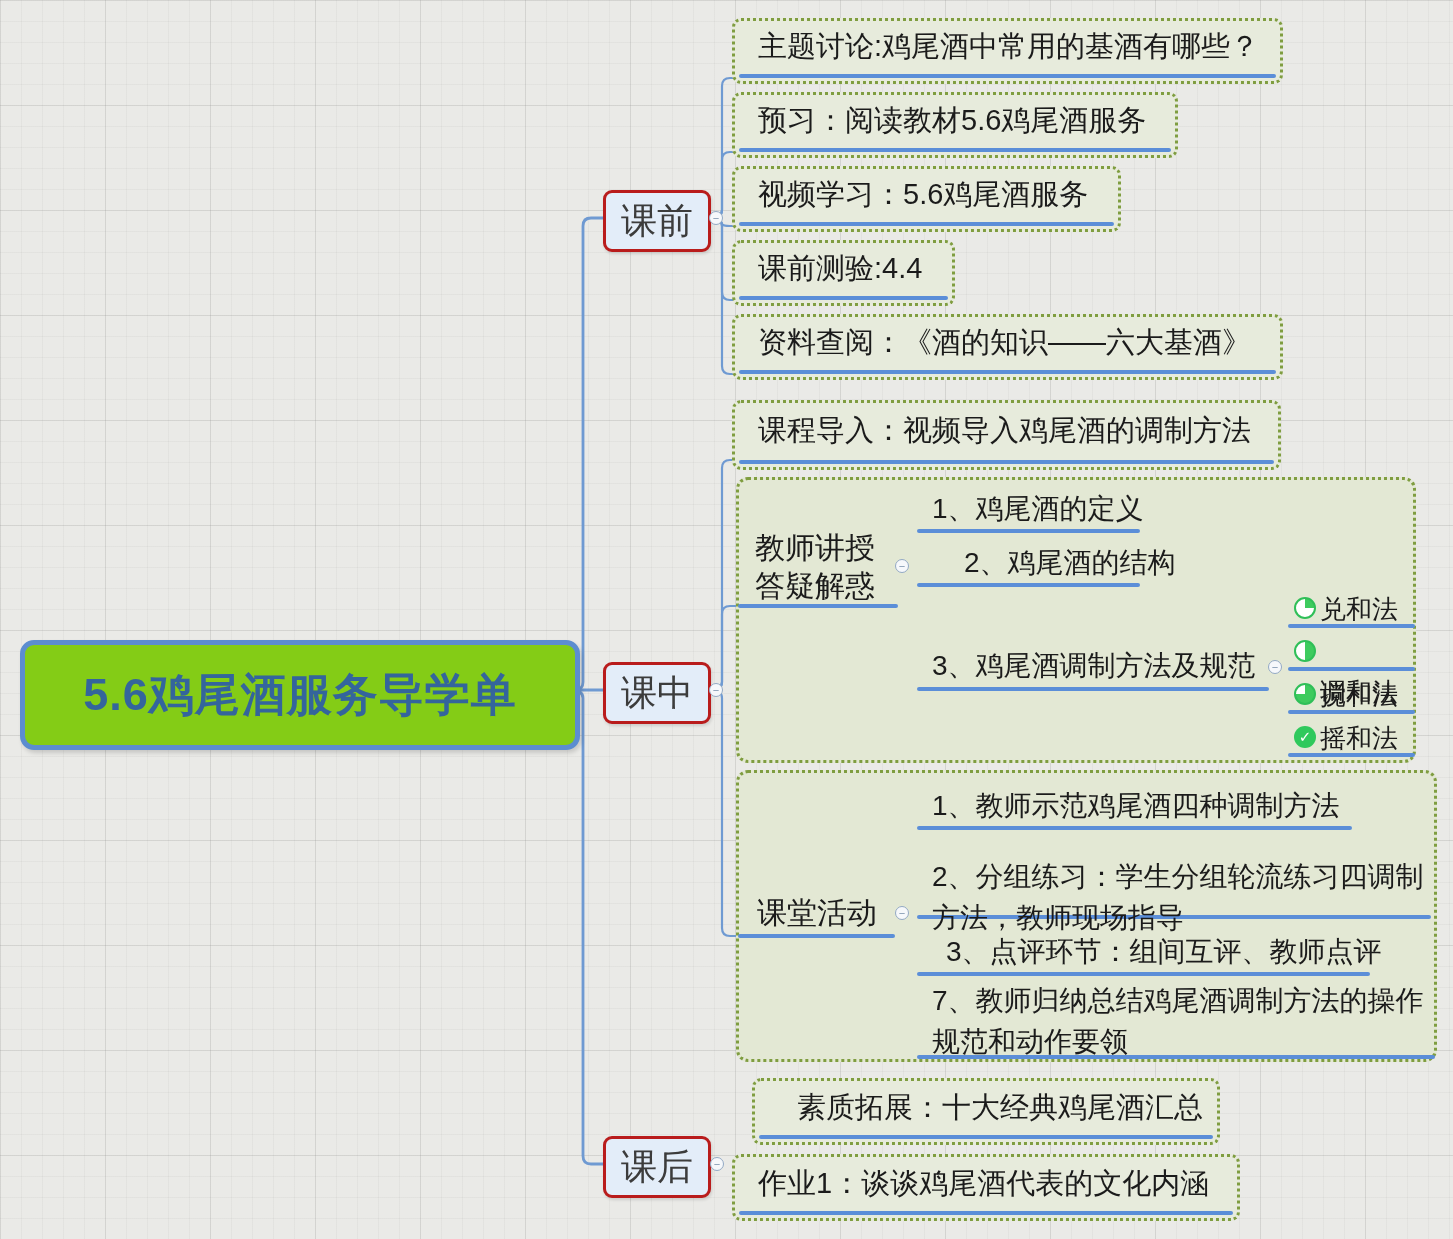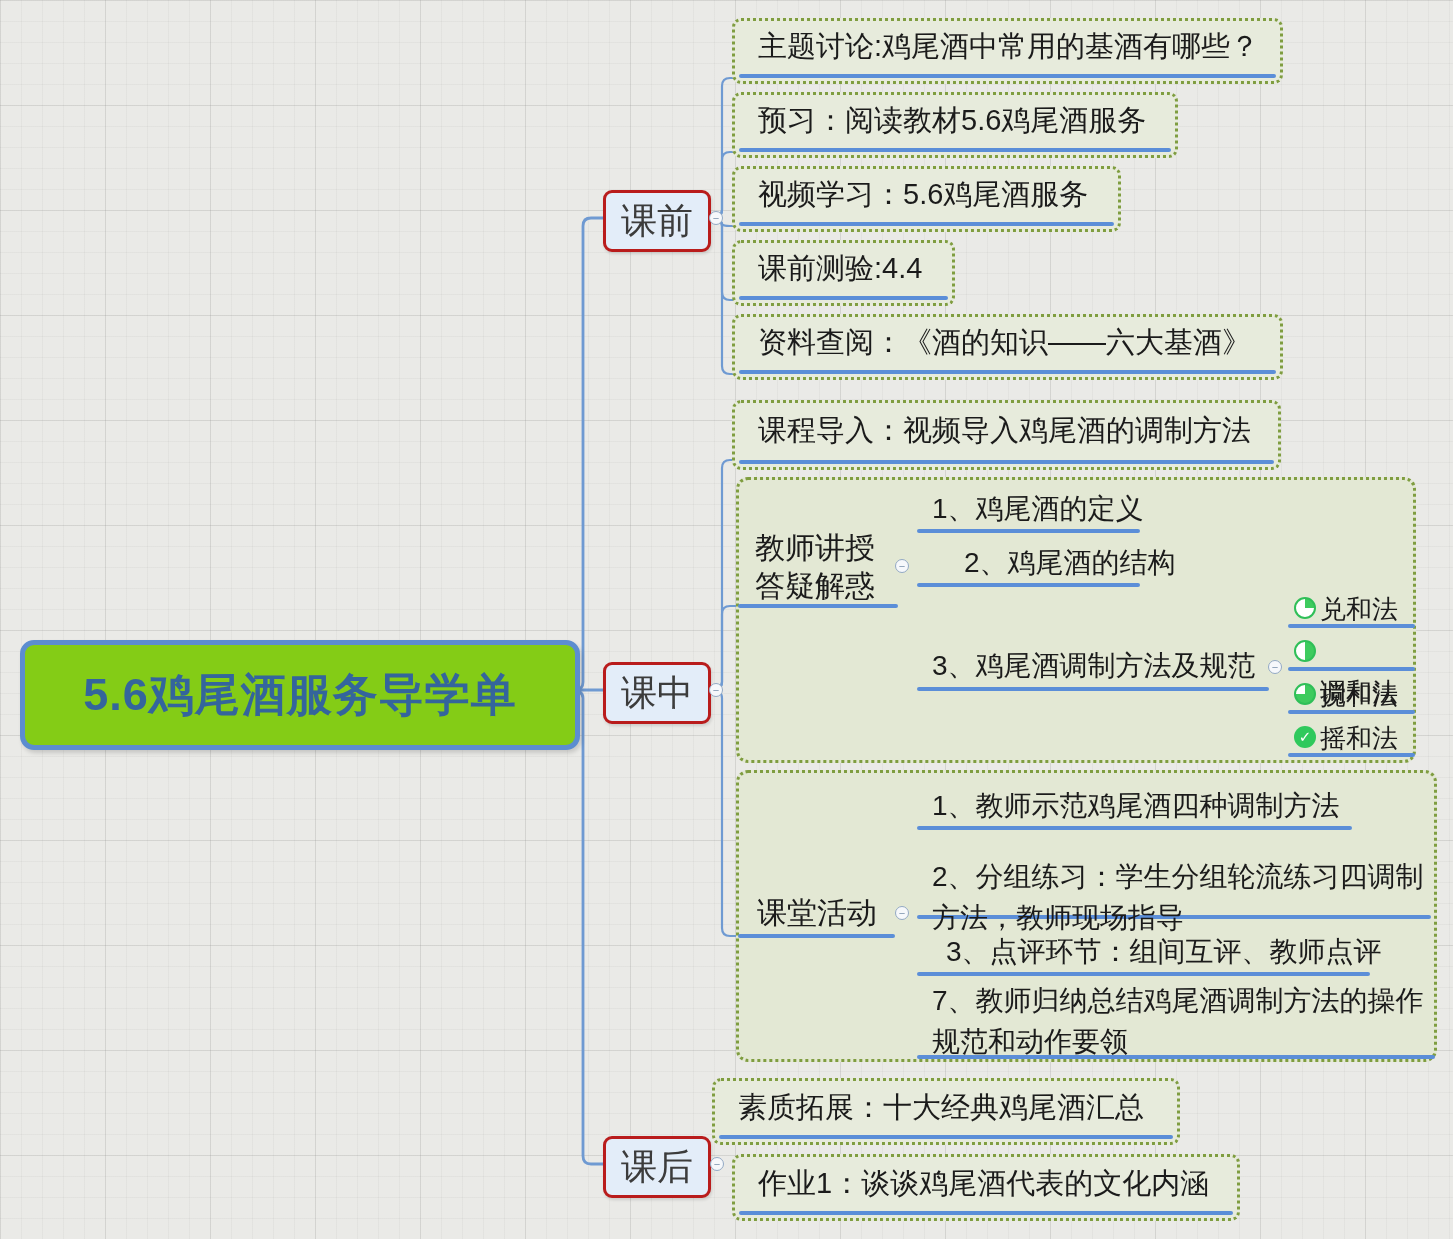--- a/index.html
+++ b/index.html
@@ -180,20 +180,20 @@
 方法，教师现场指导</div>
 <div class="abs underbar" style="left:917px;top:915px;width:514px;"></div>
 
 <div class="abs line-text" style="left:932px;top:935px;margin-left:14px;">3、点评环节：组间互评、教师点评</div>
 <div class="abs underbar" style="left:917px;top:972px;width:453px;"></div>
 
 <div class="abs line-text" style="left:932px;top:980px;line-height:41px;">7、教师归纳总结鸡尾酒调制方法的操作
 规范和动作要领</div>
 <div class="abs underbar" style="left:917px;top:1055px;width:518px;"></div>
 
-<div class="abs leaf-box" style="left:712px;top:1078px;width:468px;height:67px;">
+<div class="abs leaf-box" style="left:752px;top:1078px;width:468px;height:67px;justify-content:flex-end;">
   <span>素质拓展：十大经典鸡尾酒汇总</span>
   <i class="ul"></i>
 </div>
 <div class="abs leaf-box" style="left:732px;top:1154px;width:508px;height:67px;">
   <span>作业1：谈谈鸡尾酒代表的文化内涵</span>
   <i class="ul"></i>
 </div>
 
 </body></html>

